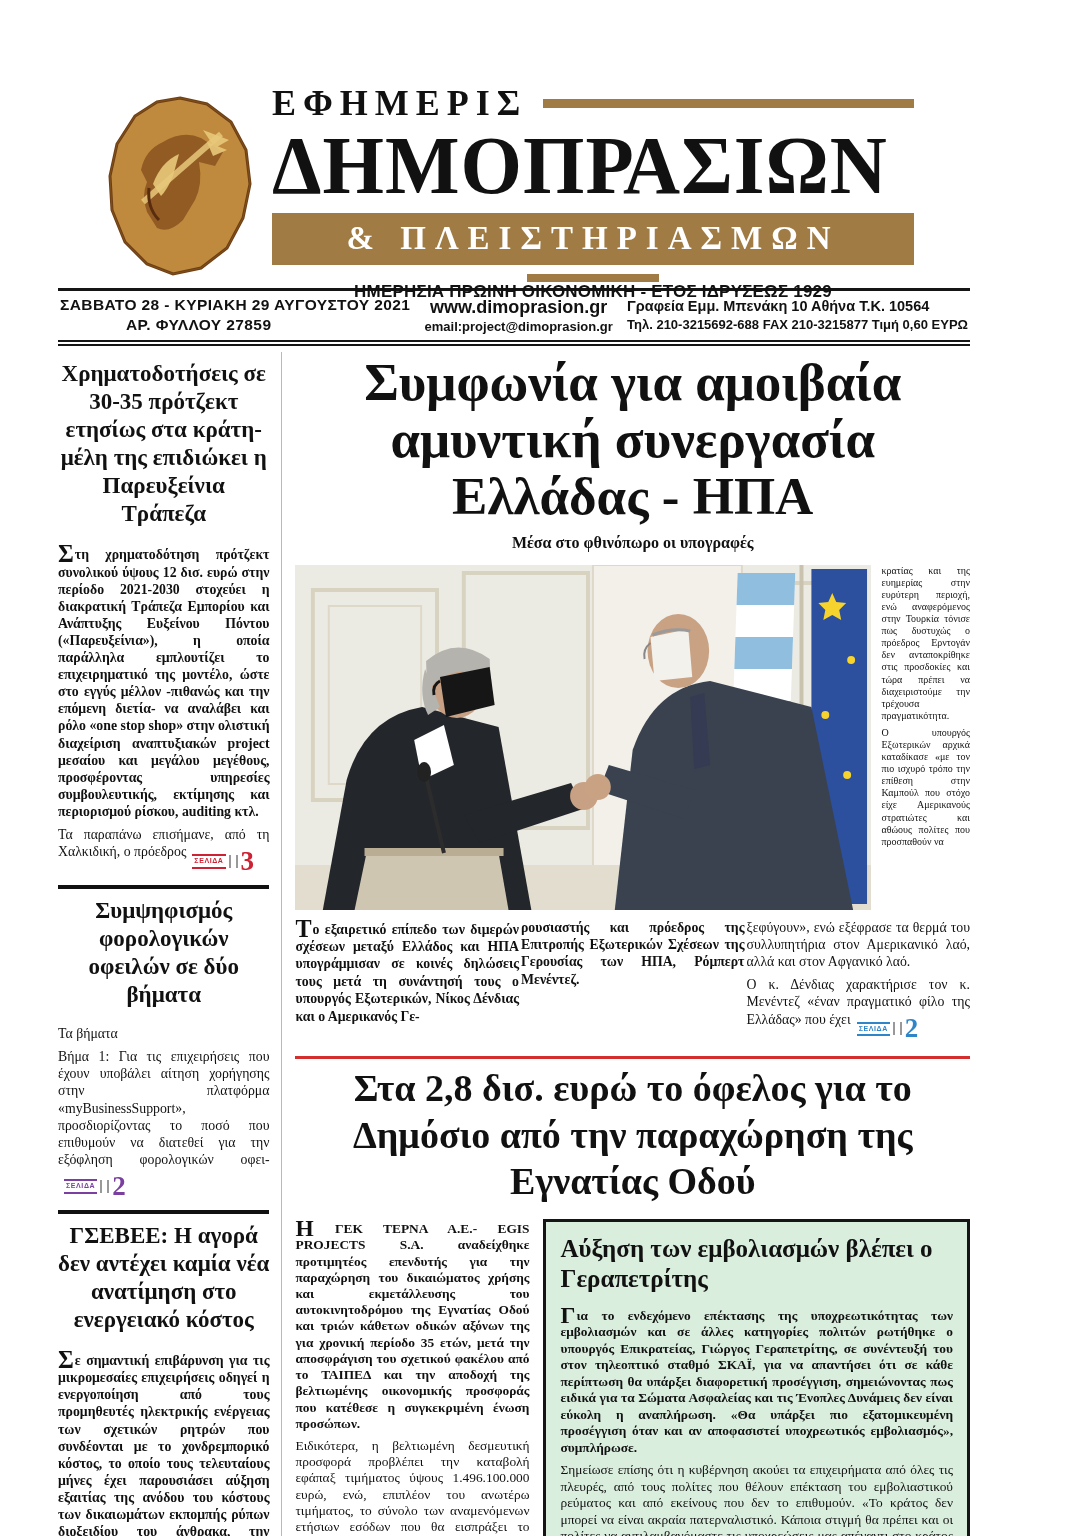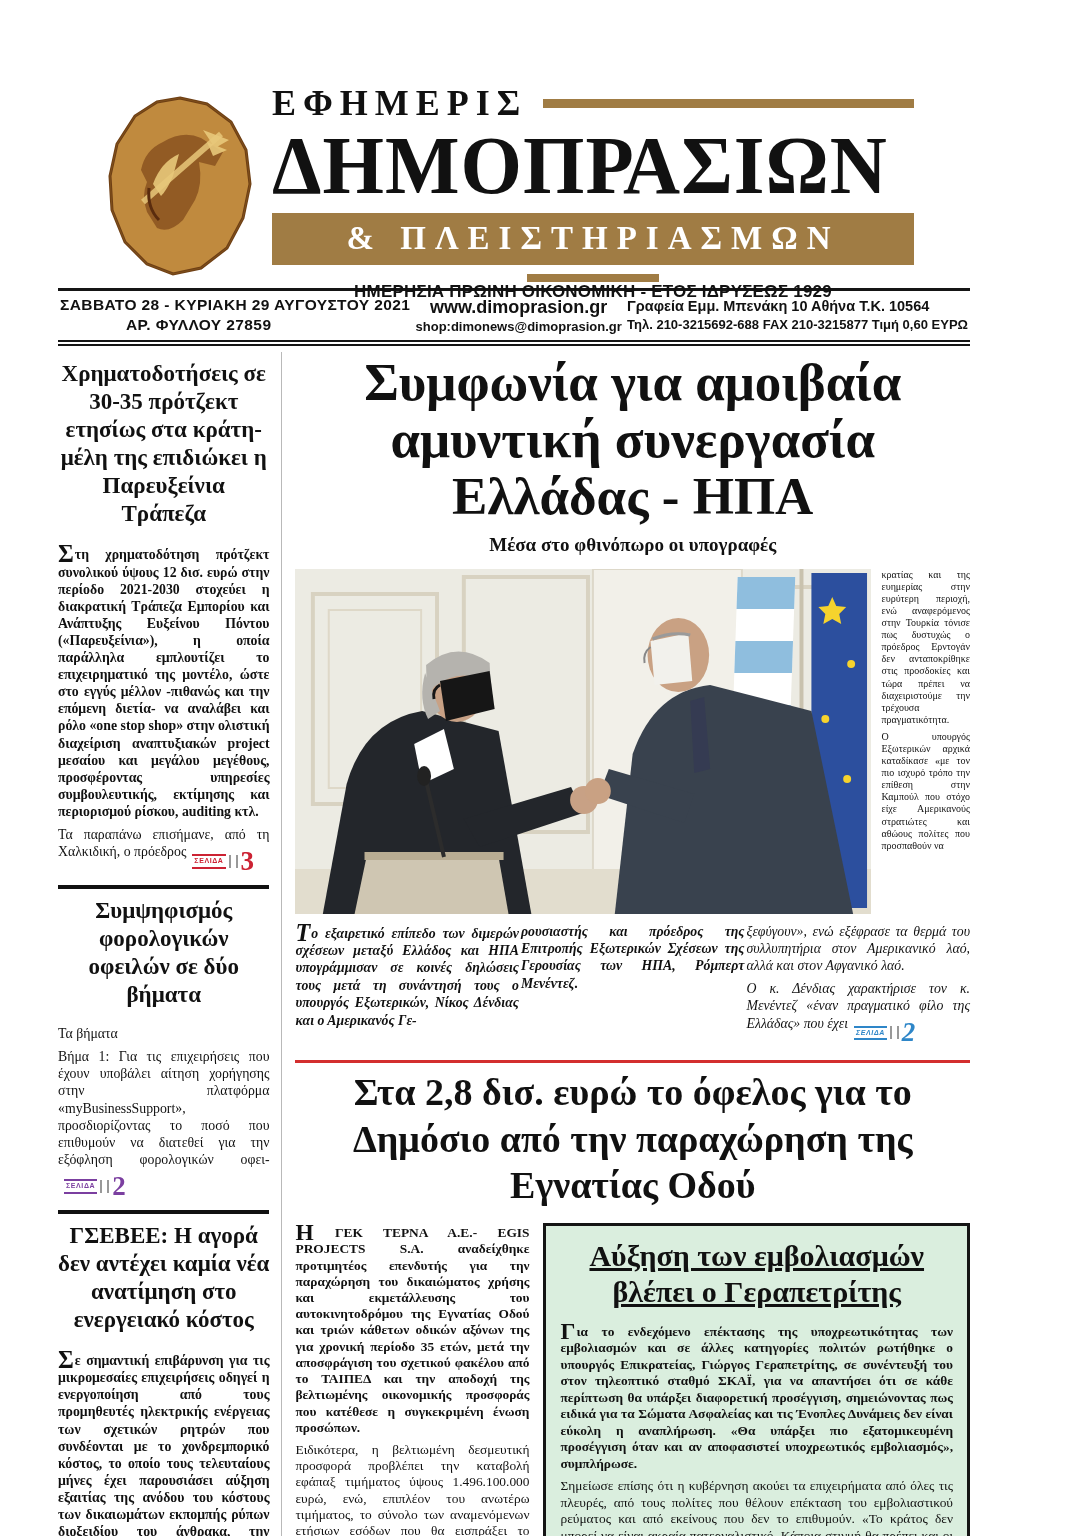--- a/index.html
+++ b/index.html
@@ -36,37 +36,37 @@
   .leftcol{width:238px;padding-right:12px;border-right:1px solid #b9b9b9;}
   .leftcol h2{font-size:23px;line-height:1.22;font-weight:700;text-align:center;margin:8px 0 16px;}
   .leftcol p{font-size:13.8px;line-height:1.24;margin:0 0 6px;text-align:justify;}
   p.bold{font-weight:700;}
   .subheadlet{font-weight:400;margin:2px 0;}
   .divider{border:0;border-top:4px solid #111;margin:10px 0 4px;}
   .dc{font-weight:700;font-size:175%;line-height:.8;vertical-align:-3px;padding-right:1px;}
   
   .main{flex:1;padding-left:13px;}
   .lead-h1{font-size:53px;line-height:1.08;font-weight:700;text-align:center;margin:2px 0 8px;}
-  .deck{font-size:19px;font-weight:700;text-align:center;margin:0 0 13px;}
+  .deck{font-size:16px;font-weight:700;text-align:center;margin:0 0 13px;}
   .photorow{display:flex;gap:10px;height:345px;}
   .photo{width:576px;height:345px;background:#ece9e0;flex:none;}
   .photo svg{display:block;width:100%;height:100%;}
   .sidecol{flex:1;font-size:10px;line-height:1.21;text-align:justify;overflow:hidden;}
   .sidecol p{margin:0 0 5px;}
-  .threecol{display:flex;gap:2px;margin-top:9px;font-style:italic;}
+  .threecol{display:flex;gap:2px;margin-top:9px;}
   .threecol .c{flex:1;font-size:13.8px;line-height:1.26;text-align:justify;}
   .threecol p{margin:0 0 5px;}
   .redrule{height:3px;background:#d32f2f;margin:9px 0 5px;}
   .second-h2{font-size:38px;line-height:1.22;font-weight:700;text-align:center;margin:6px 30px 14px;}
   .bottomrow{display:flex;gap:14px;}
   .gekcol{width:234px;font-size:13.4px;line-height:1.21;text-align:justify;}
   .gekcol p{margin:0 0 6px;}
   .rightstack{flex:1;display:flex;flex-direction:column;gap:12px;}
   .greenbox{background:#daeede;border:3px solid #151515;padding:8px 14px 6px;}
-  .greenbox h3{font-size:30px;line-height:1.2;font-weight:700;text-align:center;margin:4px 0 12px;text-decoration:underline;}
+  .greenbox h3{font-size:25px;line-height:1.2;font-weight:700;text-align:left;margin:4px 0 12px;}
   .greenbox p{font-size:13.4px;line-height:1.23;text-align:justify;margin:0 0 6px;}
   .banner{background:#b16077;height:100px;display:flex;align-items:center;justify-content:center;
           color:#4d4d4d;font-family:"Liberation Sans","DejaVu Sans",sans-serif;}
   .b-small{font-size:26px;letter-spacing:1px;}
   .b-big{font-size:56px;letter-spacing:2px;}
   
   .pbadge{display:inline-flex;align-items:center;gap:3px;margin-left:6px;vertical-align:-7px;white-space:nowrap;}
   .pbadge .lbl{font-family:"Liberation Sans",sans-serif;font-size:7px;font-weight:700;letter-spacing:.6px;
                border-top:2px solid currentColor;border-bottom:2px solid currentColor;padding:1px 2px;}
   .pbadge .fig{width:5px;height:13px;border-left:2px solid #999;border-right:2px solid #999;}
@@ -109,21 +109,21 @@
     </div>
   </header>
 
   <div class="dateband">
     <div class="d-left">
       <div>ΣΑΒΒΑΤΟ  28  -  ΚΥΡΙΑΚΗ  29  ΑΥΓΟΥΣΤΟΥ  2021</div>
       <div class="l2">ΑΡ. ΦΥΛΛΟΥ  27859</div>
     </div>
     <div class="d-mid">
       <div class="l1">www.dimoprasion.gr</div>
-      <div class="l2">shop:dimonews@dimoprasion.gr</div>
+      <div class="l2">email:project@dimoprasion.gr</div>
     </div>
     <div class="d-right">
       <div>Γραφεία Εμμ. Μπενάκη 10 Αθήνα Τ.Κ. 10564</div>
       <div class="l2">Τηλ.  210-3215692-688   FAX  210-3215877   Τιμή  0,60  ΕΥΡΩ</div>
     </div>
   </div>
 
   <div class="content">
 
     <aside class="leftcol">

